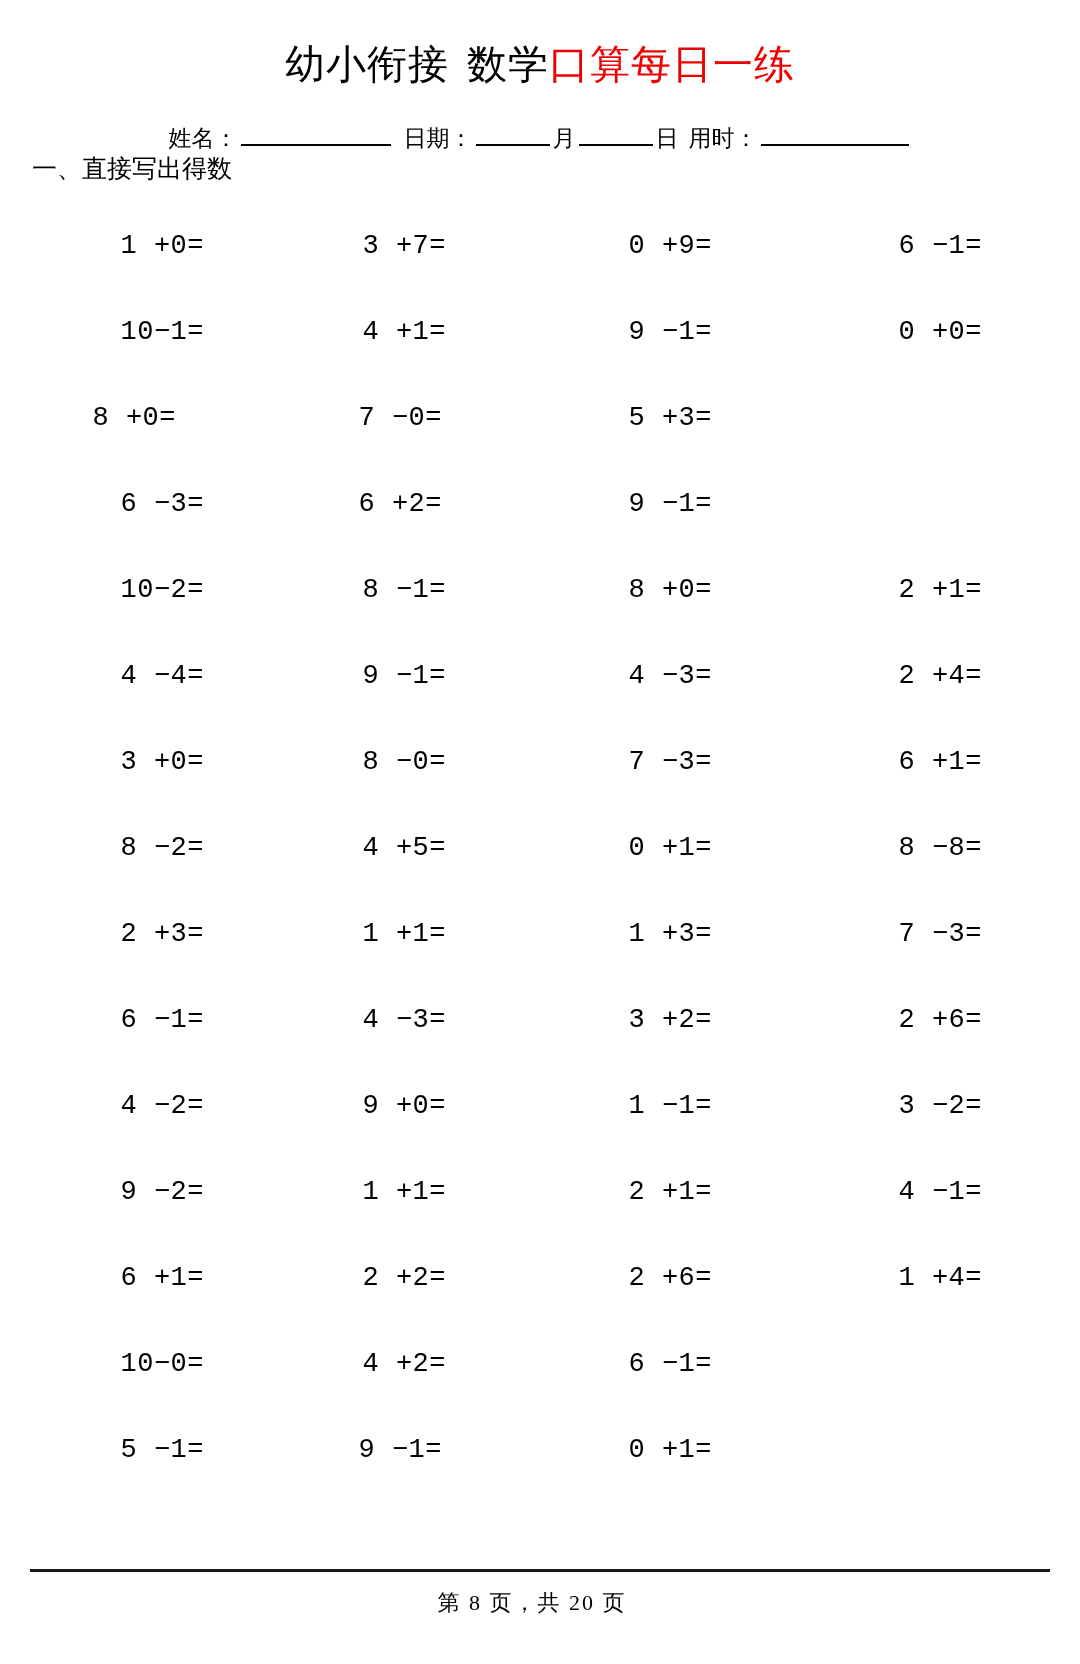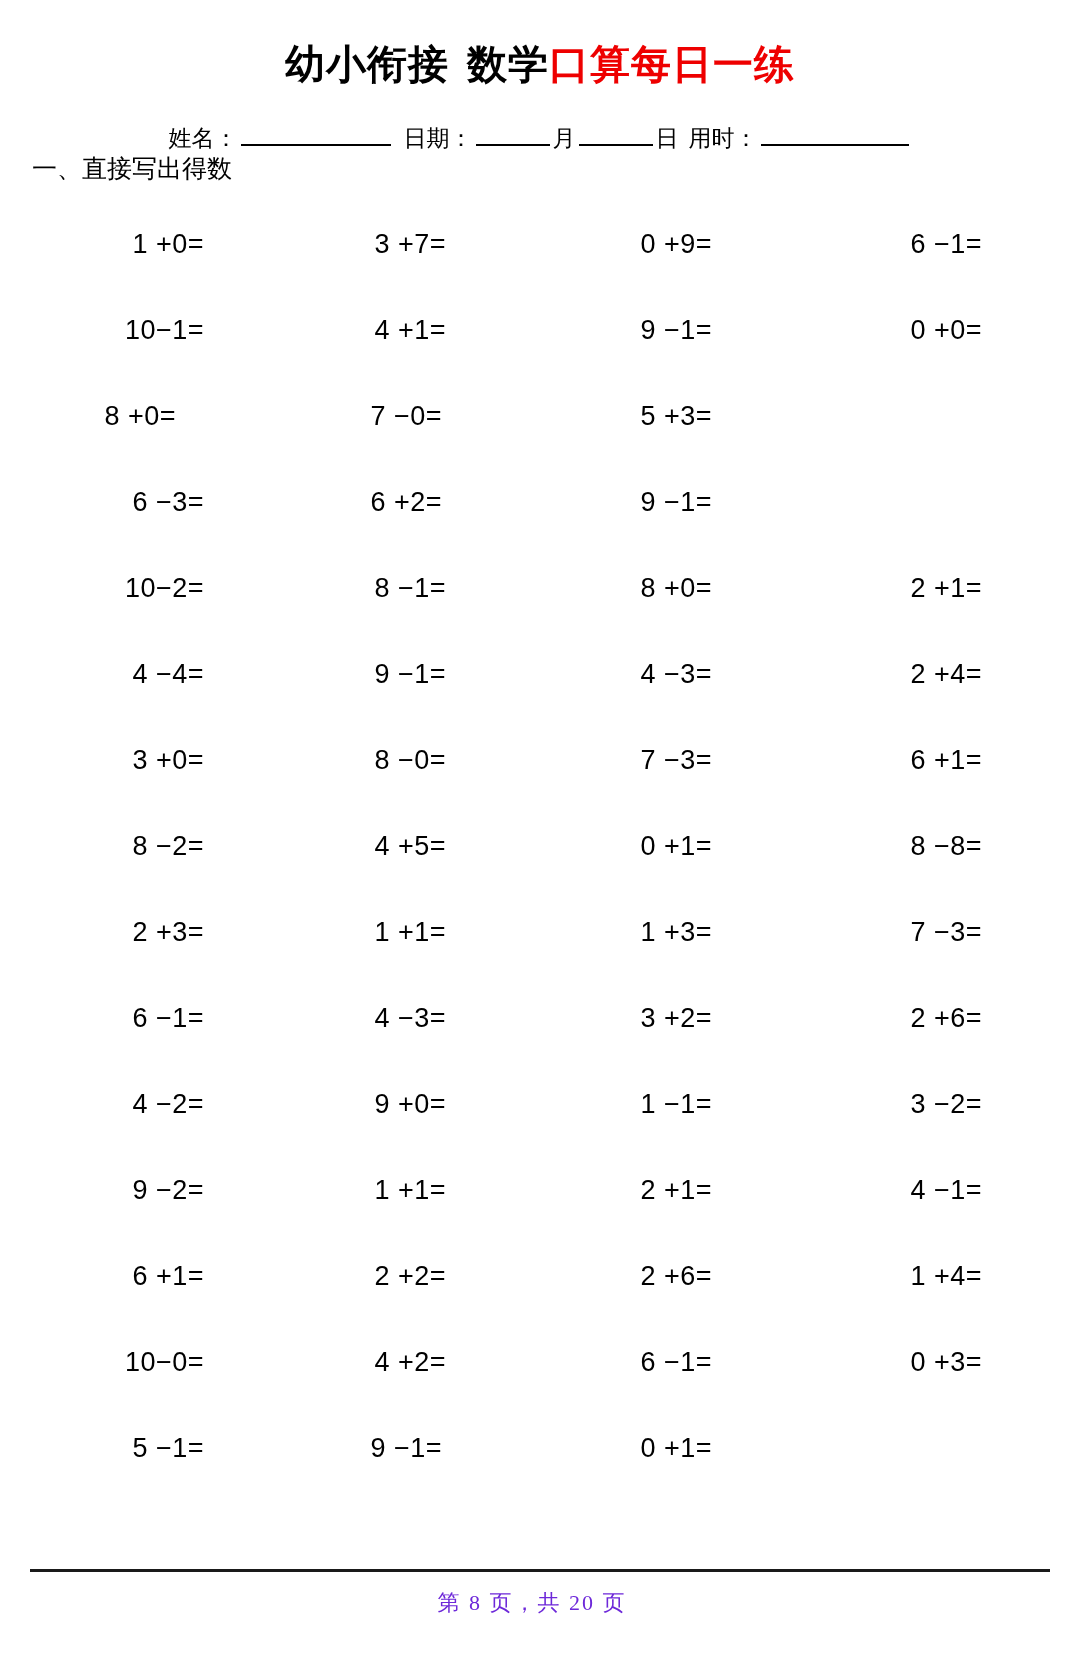--- a/index.html
+++ b/index.html
@@ -20,21 +20,21 @@
     position: relative;
     width: 1080px;
     height: 1664px;
     box-sizing: border-box;
   }
 
   
   .title {
     text-align: center;
     font-family: "Liberation Serif", "DejaVu Serif", serif;
-    font-weight: bold;
+    font-weight: normal;
     font-size: 40px;
     letter-spacing: 1px;
     padding-top: 40px;
     line-height: 1.25;
     white-space: nowrap;
   }
   .title .t-black { color: #000000; }
   .title .t-red   { color: #ee0000; }
   .title .t-gap   { display: inline-block; width: 18px; }
 
@@ -89,20 +89,21 @@
     font-family: "Liberation Sans", "DejaVu Sans", sans-serif;
     font-size: 27px;
     letter-spacing: 0.5px;
     text-align: left;
     white-space: pre;
   }
   .pcell .expr {
     display: inline-block;
     text-align: right;
     min-width: 92px;
+    font-family: Liberation Mono, monospace;
   }
   .pcol-0 { padding-left: 112px; }
   .pcol-1 { padding-left: 84px; }
   .pcol-2 { padding-left: 80px; }
   .pcol-3 { padding-left: 80px; }
 
   
   .footer-rule {
     position: absolute;
     left: 30px;
@@ -111,21 +112,21 @@
     border-top: 3px solid #1a1a1a;
   }
   .footer-text {
     position: absolute;
     left: 0;
     right: 16px;
     bottom: 46px;
     text-align: center;
     font-family: "Liberation Serif", "DejaVu Serif", serif;
     font-size: 22px;
-    color: #6d28d9;
+    color: #000000;
     letter-spacing: 2px;
     white-space: nowrap;
   }
 </style>
 </head>
 <body>
 
 <div class="page">
 
   <div class="title">
@@ -212,21 +213,20 @@
       <div class="prow">
         <div class="pcell pcol-0"><span class="expr">6 +1=</span></div>
         <div class="pcell pcol-1"><span class="expr">2 +2=</span></div>
         <div class="pcell pcol-2"><span class="expr">2 +6=</span></div>
         <div class="pcell pcol-3"><span class="expr">1 +4=</span></div>
       </div>
       <div class="prow">
         <div class="pcell pcol-0"><span class="expr">10−0=</span></div>
         <div class="pcell pcol-1"><span class="expr">4 +2=</span></div>
         <div class="pcell pcol-2"><span class="expr">6 −1=</span></div>
-        <div class="pcell pcol-3"><span class="expr">0 +3=</span></div>
       </div>
       <div class="prow">
         <div class="pcell pcol-0"><span class="expr">5 −1=</span></div>
         <div class="pcell pcol-2"><span class="expr">9 −1=</span></div>
         <div class="pcell pcol-3"><span class="expr">0 +1=</span></div>
       </div>
     </div>
 
   <div class="footer-rule"></div>
   <div class="footer-text">第 8 页，共 20 页</div>

